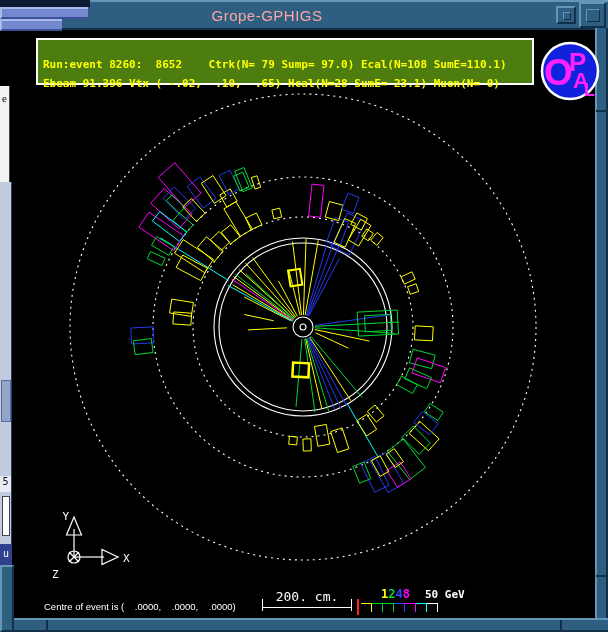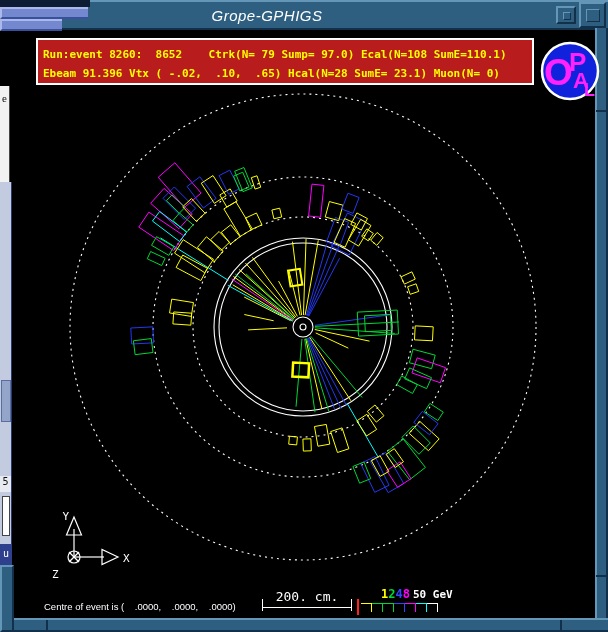--- a/index.html
+++ b/index.html
@@ -2,36 +2,36 @@
 <html><head>
 <meta charset="utf-8">
 <style>
   html,body{margin:0;padding:0;background:#000;}
   .screen{position:relative;width:608px;height:632px;background:#000;overflow:hidden;
           font-family:"DejaVu Sans Mono",monospace;}
   .bevel{border-top:2px solid #6496b8;border-left:2px solid #6496b8;
          border-bottom:2px solid #12304a;border-right:2px solid #12304a;box-sizing:border-box;}
   .titlebar{position:absolute;left:6px;top:0;width:602px;height:30px;background:#2e5f81;
             border-top:2px solid #6496b8;border-bottom:2px solid #12304a;box-sizing:border-box;}
-  .title-text{position:absolute;left:0;right:80px;top:5px;text-align:center;color:#ffffff;
-              font-family:"Liberation Sans",sans-serif;font-size:15px;letter-spacing:.5px;font-style:italic;}
+  .title-text{position:absolute;left:0;right:80px;top:5px;text-align:center;color:#fca5a5;
+              font-family:"Liberation Sans",sans-serif;font-size:15px;letter-spacing:.5px;}
   .tb-btn{position:absolute;background:#2e5f81;}
   .tb-sq{position:absolute;background:#2e5f81;}
   .rframe{position:absolute;left:595px;top:28px;width:13px;height:604px;background:#2e5f81;
           border-left:2px solid #6496b8;border-right:2px solid #12304a;box-sizing:border-box;}
   .bframe{position:absolute;left:8px;top:618px;width:600px;height:14px;background:#2e5f81;
           border-top:2px solid #6496b8;border-bottom:2px solid #12304a;box-sizing:border-box;}
   .seam-h{position:absolute;width:2px;background:#12304a;}
   
   .peri{background:#7488cf;border-top:2px solid #aab9ea;border-left:2px solid #aab9ea;
         border-bottom:2px solid #39509b;box-sizing:border-box;position:absolute;}
   .lw{position:absolute;box-sizing:border-box;}
   
-  .header-box{position:absolute;left:36px;top:38px;width:498px;height:47px;background:#b91c1c;
-              border:2px solid #ffffff;box-sizing:border-box;padding:5px 5px;}
+  .header-box{position:absolute;left:36px;top:38px;width:498px;height:47px;background:#4d7c0f;
+              border:2px solid #ffffff;box-sizing:border-box;padding:15px 5px;}
   .header-box div{color:#ffff00;font-size:11px;font-weight:bold;line-height:19px;white-space:pre;}
   
   .centre-text{position:absolute;left:44px;top:601px;color:#fff;
                font-family:"Liberation Sans",sans-serif;font-size:9.5px;white-space:pre;}
   .scale-label{position:absolute;left:262px;top:589px;width:90px;text-align:center;color:#fff;
                font-size:13px;}
   .scale-line{position:absolute;left:262px;top:607px;width:90px;border-top:1px solid #fff;}
   .scale-tick{position:absolute;top:599px;width:1px;height:12px;background:#fff;}
   .legend-digits{position:absolute;left:381px;top:587px;font-size:12px;font-weight:bold;}
   .legend-unit{color:#fff;font-size:11px;font-weight:bold;}
@@ -223,21 +223,21 @@
       <polygon points="287.39764709012456,406.93003976108264 286.70040114814327,414.8995973458166 278.73084356340934,414.20235140383534 279.42808950539063,406.2327938191014" fill="none" stroke="#ffff00" stroke-width="1"></polygon>
     </svg>
 
   <div class="centre-text">Centre of event is (    .0000,    .0000,    .0000)</div>
 
   <div class="scale-label">200. cm.</div>
   <div class="scale-line"></div>
   <div class="scale-tick" style="left:262px;"></div>
   <div class="scale-tick" style="left:351px;"></div>
 
-  <div class="legend-digits"><span style="color: rgb(255, 255, 0);">1</span><span style="color: rgb(0, 216, 50);">2</span><span style="color: rgb(51, 68, 255);">4</span><span style="color: rgb(255, 0, 255);">8</span><span class="legend-unit" style="margin-left: 3px;">50 GeV</span></div>
+  <div class="legend-digits"><span style="color: rgb(255, 255, 0);">1</span><span style="color: rgb(0, 216, 50);">2</span><span style="color: rgb(51, 68, 255);">4</span><span style="color: rgb(255, 0, 255);">8</span><span class="legend-unit" style="margin-left: 15px;">50 GeV</span></div>
   <div class="comb">
       <div class="comb-tick" style="background: rgb(255, 32, 32);"></div>
       <div class="comb-cell" style="border-color: rgb(255, 255, 0);"></div>
       <div class="comb-cell" style="border-color: rgb(0, 216, 50);"></div>
       <div class="comb-cell" style="border-color: rgb(0, 216, 50);"></div>
       <div class="comb-cell" style="border-color: rgb(51, 68, 255);"></div>
       <div class="comb-cell" style="border-color: rgb(255, 0, 255);"></div>
       <div class="comb-cell" style="border-color: rgb(0, 255, 255);"></div>
       <div class="comb-cell" style="border-color: rgb(255, 255, 255);"></div>
     </div>

